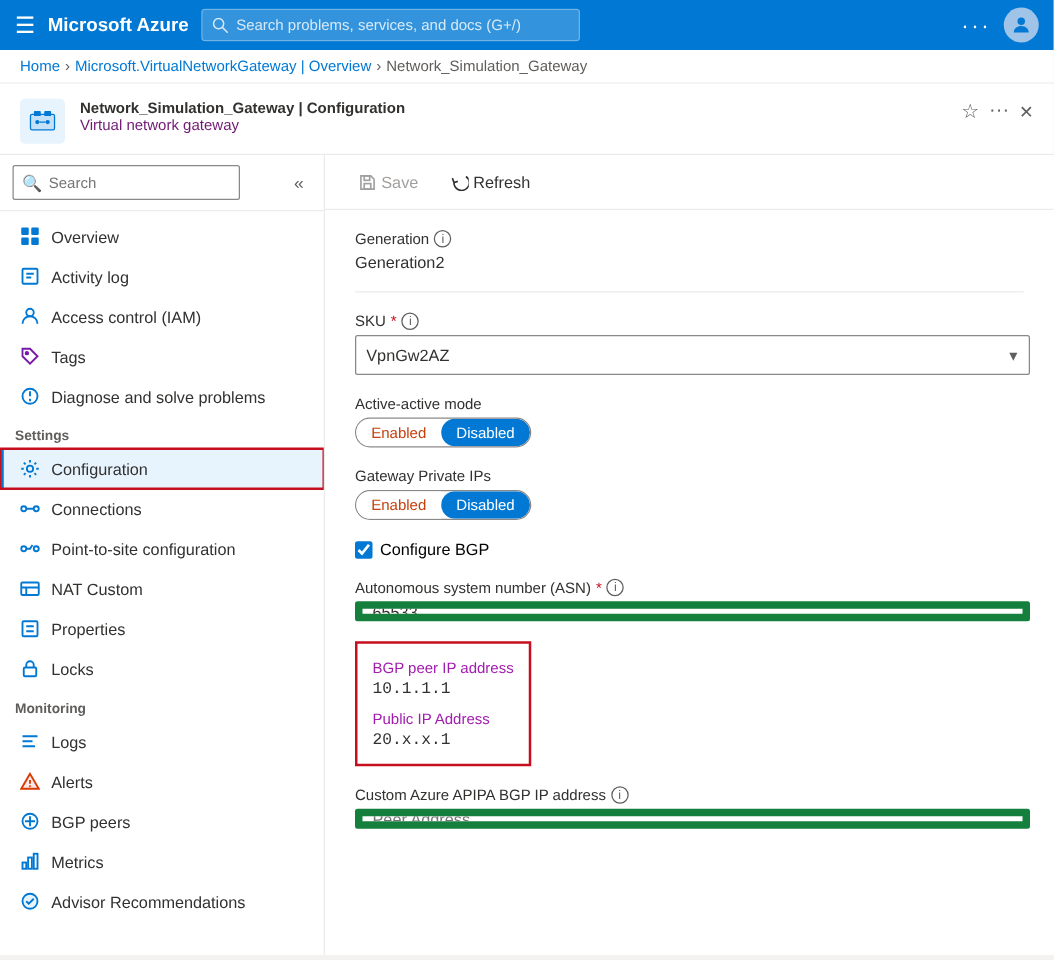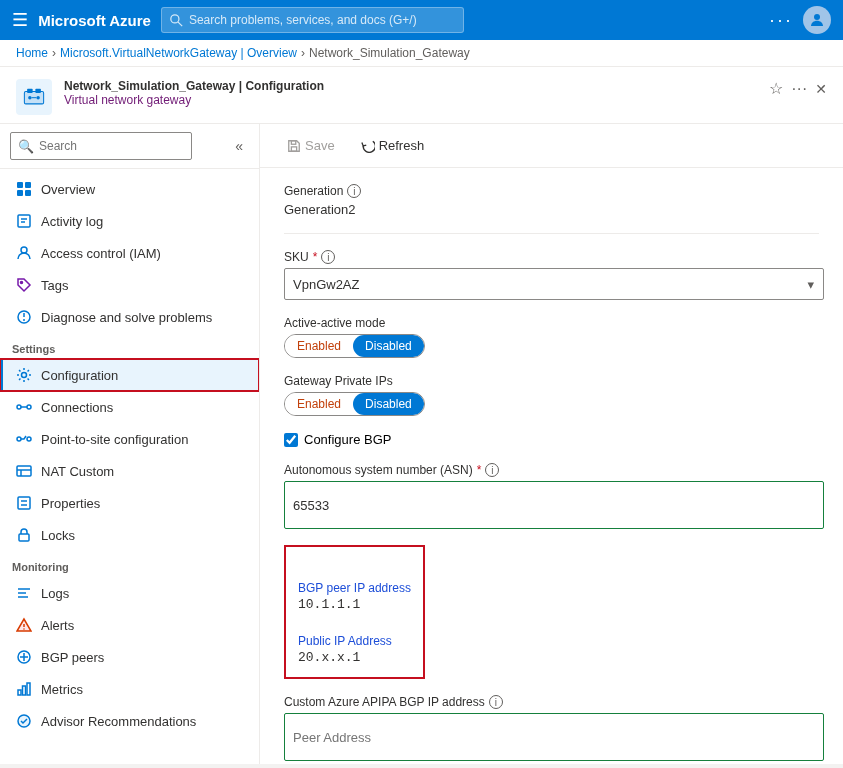--- a/index.html
+++ b/index.html
@@ -263,38 +263,38 @@
     .checkbox-row {
       display: flex;
       align-items: center;
       gap: 6px;
       margin-bottom: 16px;
     }
     .checkbox-row input[type=checkbox] { width: 14px; height: 14px; accent-color: #0078d4; cursor: pointer; }
 
     .form-input {
       width: 540px;
-      height: 48px;
-      border: 1px solid #15803d;
+      height: 16px;
+      border: 6px solid #15803d;
       border-radius: 2px;
       padding: 0 8px;
       font-size: 13px;
       outline: none;
       color: #323130;
     }
     .form-input.placeholder-style { color: #a19f9d; }
 
     .highlight-box {
       border: 2px solid #c50f1f;
       padding: 12px;
       margin-bottom: 16px;
       background: white;
       display: inline-block;
     }
-    .highlight-box .sub-label { font-size: 12px; color: #1d4ed8; margin-bottom: 2px; margin-top: 22px; }
+    .highlight-box .sub-label { font-size: 12px; color: #a21caf; margin-bottom: 2px; }
     .highlight-box .sub-value { font-size: 13px; color: #323130; margin-bottom: 10px; font-family: Liberation Mono, monospace; }
     .highlight-box .sub-value:last-child { margin-bottom: 0; }
 
     .divider { height: 1px; background: #edebe9; margin: 4px 0 16px 0; }
 
     
     ::-webkit-scrollbar { width: 6px; }
     ::-webkit-scrollbar-thumb { background: #c8c6c4; border-radius: 3px; }
   </style>
 </head>

